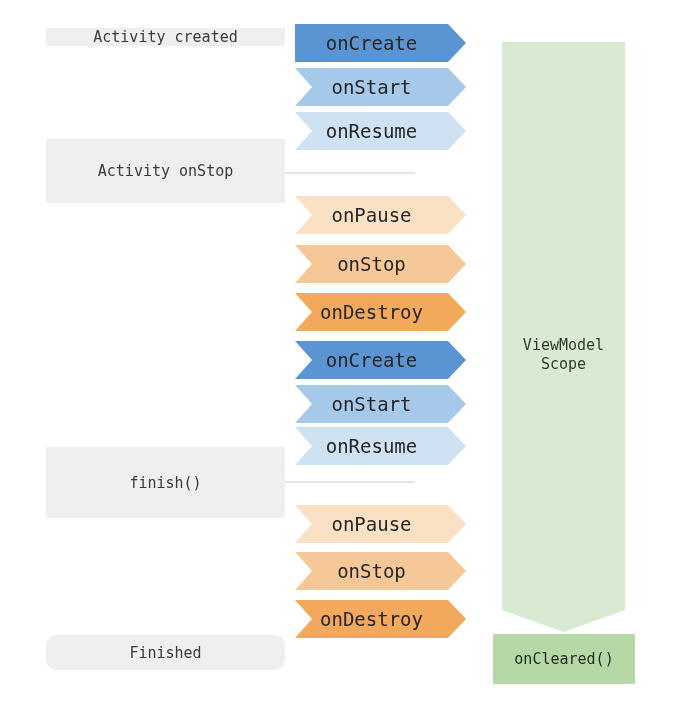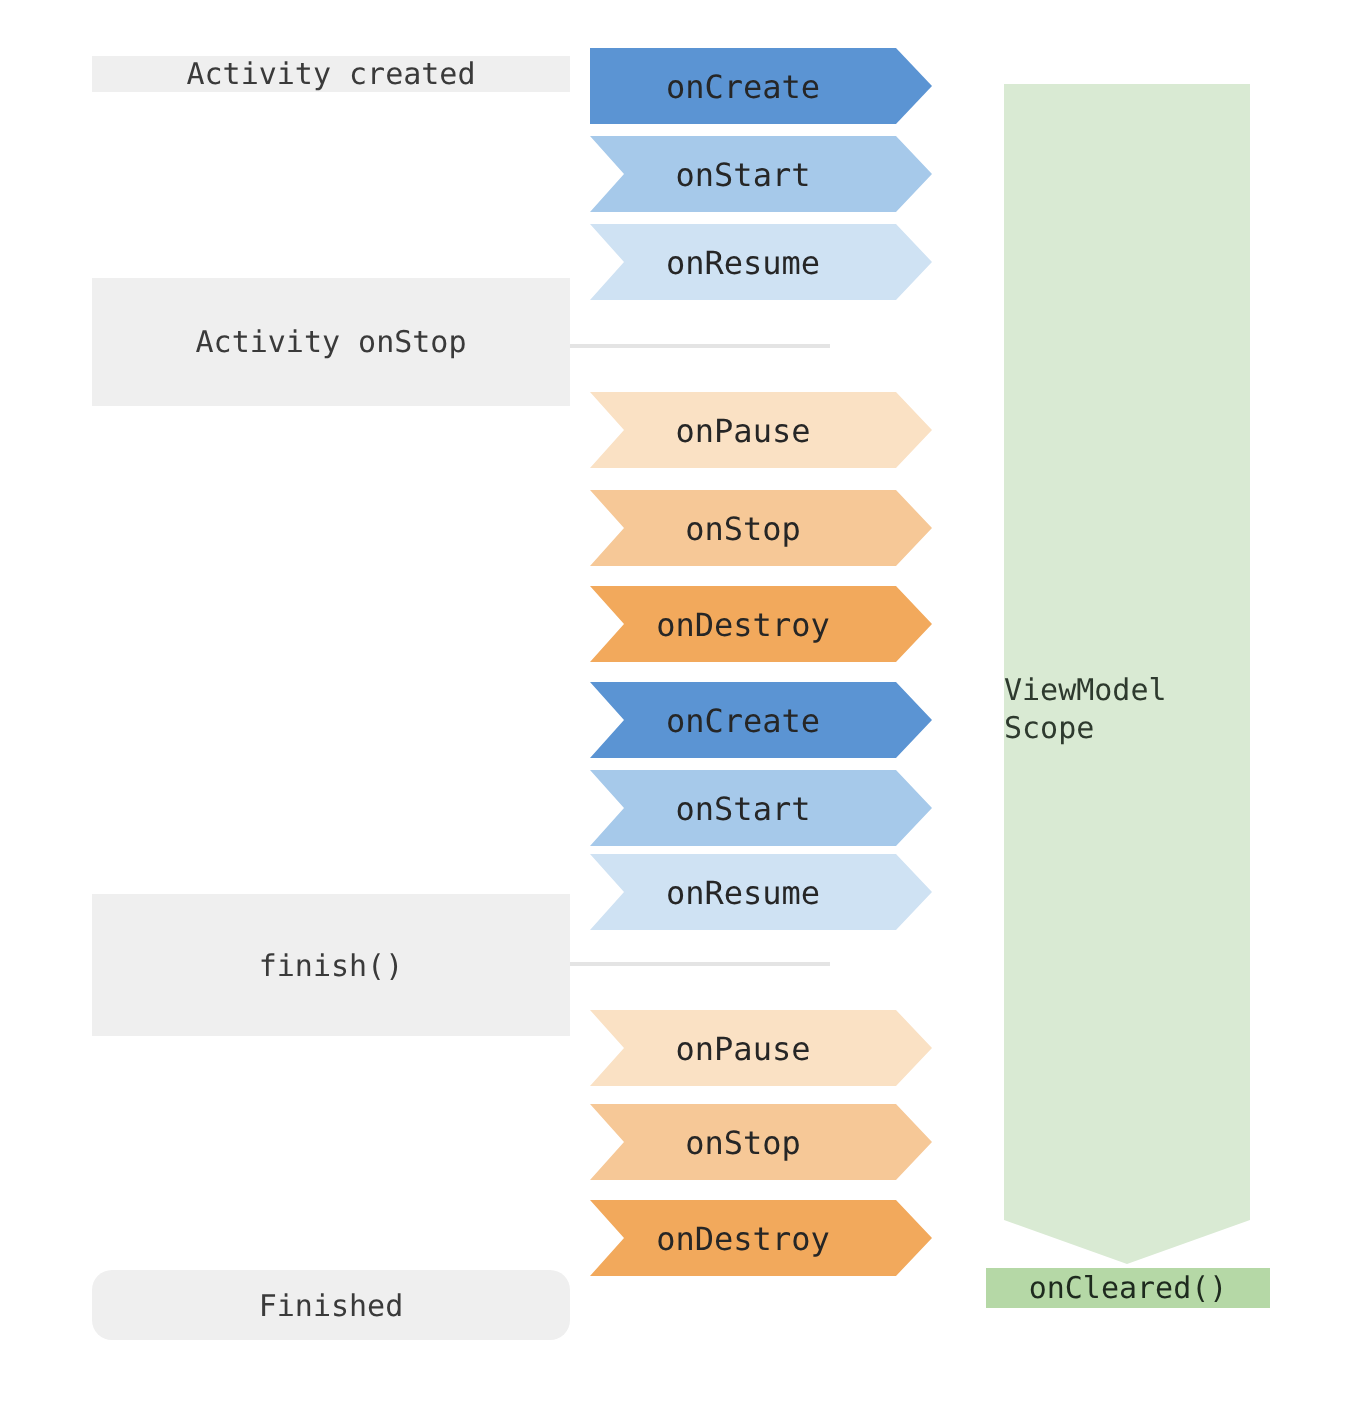--- a/index.html
+++ b/index.html
@@ -22,44 +22,44 @@
   .connector{
     position:absolute;
     left:285px;width:130px;height:2px;
     background:#e4e4e4;
   }
   .arrow{
     position:absolute;
     left:295px;width:171px;height:38px;
     display:flex;align-items:center;justify-content:center;
     padding-right:18px;box-sizing:border-box;
-    font-size:16px;color:#262626;
+    font-size:19px;color:#262626;
     white-space:pre;
   }
   .arrow-flat{
     clip-path:polygon(0 0,153px 0,100% 50%,153px 100%,0 100%);
   }
   .arrow-notch{
     clip-path:polygon(0 0,153px 0,100% 50%,153px 100%,0 100%,17px 50%);
   }
   .scope-column{
     position:absolute;
     left:502px;top:42px;width:123px;height:590px;
     clip-path:polygon(0 0,100% 0,100% 568px,50% 100%,0 568px);
   }
   .scope-label{
     position:absolute;
     left:0;top:294px;width:100%;
-    text-align:left;
+    text-align:center;
     font-size:15px;line-height:19px;color:#2e3a2e;
     white-space:pre;
   }
   .cleared-box{
     position:absolute;
-    left:493px;top:634px;width:142px;height:20px;
+    left:493px;top:634px;width:142px;height:50px;
     display:flex;align-items:center;justify-content:center;
     font-size:15px;color:#1e2a1e;
     white-space:pre;
   }
 </style>
 </head>
 <body>
 
 <div class="canvas">
 

